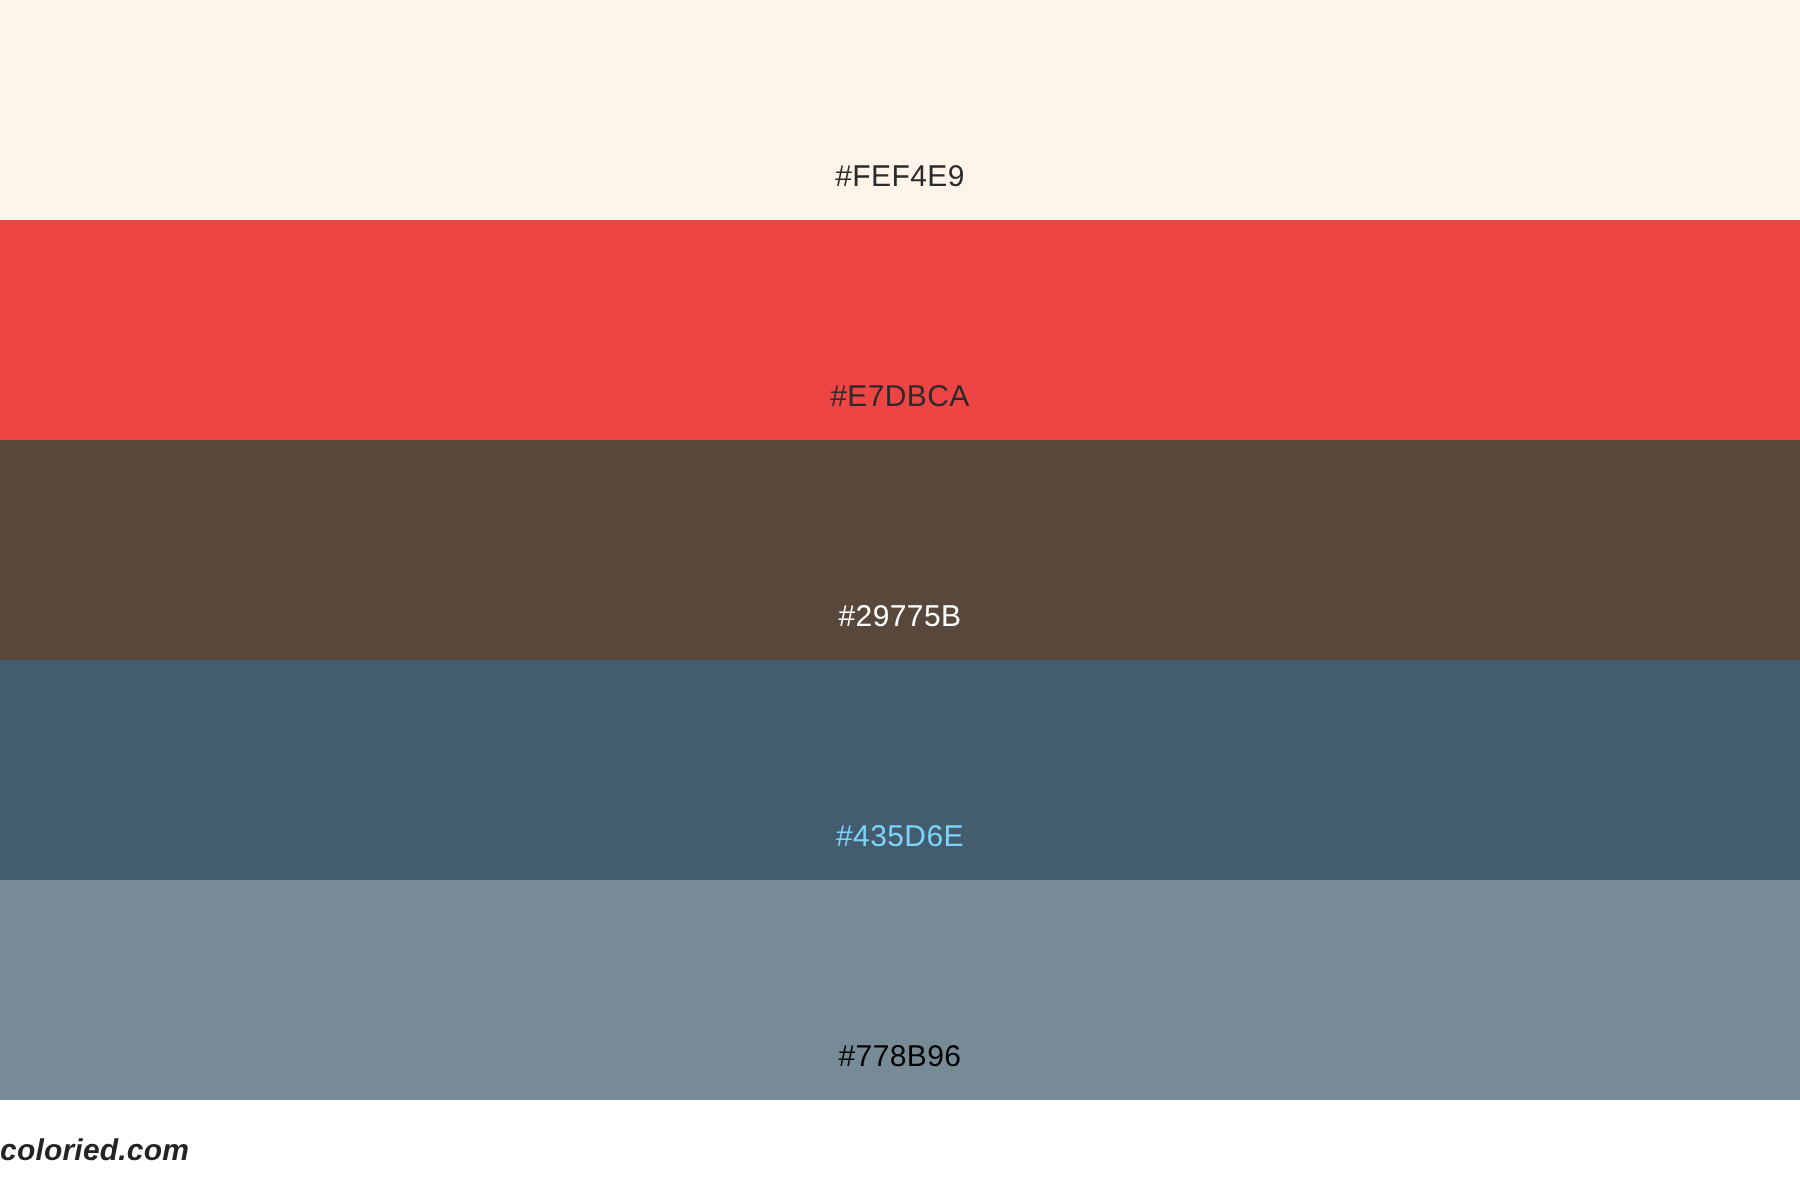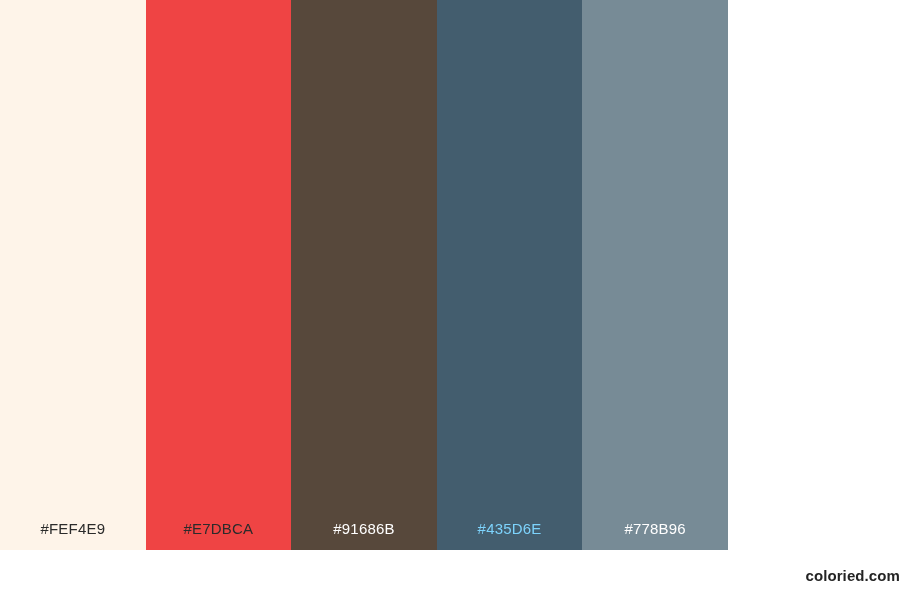--- a/index.html
+++ b/index.html
@@ -14,23 +14,24 @@
     overflow: hidden;
   }
   .palette-page {
     width: 900px;
     height: 600px;
     display: flex;
     flex-direction: column;
     background: #ffffff;
   }
   .swatch-strip {
-    width: 728px;
+    width: 900px;
     height: 550px;
     display: flex;
+    flex-direction: column;
     border-radius: 29px;
   }
   .swatch {
     flex: 1 1 0;
     height: 550px;
     position: relative;
     display: flex;
     align-items: flex-end;
     justify-content: center;
   }
@@ -43,21 +44,22 @@
     padding-bottom: 14px;
     white-space: nowrap;
     user-select: none;
   }
   .footer-bar {
     width: 900px;
     height: 50px;
     background: #ffffff;
     display: flex;
     align-items: center;
-    justify-content: flex-end;
+    justify-content: flex-start;
+    font-style: italic;
   }
   .footer-brand {
     font-family: "Liberation Sans", sans-serif;
     font-size: 15px;
     font-weight: bold;
     color: #242424;
     line-height: 1;
     letter-spacing: 0.1px;
   }
 </style>
@@ -70,29 +72,29 @@
 
     <div class="swatch" style="background-color: rgb(254, 244, 233);">
       <span class="swatch-label" style="color: rgb(43, 43, 43);">#FEF4E9</span>
     </div>
 
     <div class="swatch" style="background-color: #ef4444;">
       <span class="swatch-label" style="color: rgb(43, 43, 43);">#E7DBCA</span>
     </div>
 
     <div class="swatch" style="background-color: rgb(87, 72, 59);">
-      <span class="swatch-label" style="color: rgb(255, 255, 255);">#91686B</span>
+      <span class="swatch-label" style="color: rgb(255, 255, 255);">#29775B</span>
     </div>
 
     <div class="swatch" style="background-color: rgb(67, 93, 110);">
       <span class="swatch-label" style="color: #7dd3fc;">#435D6E</span>
     </div>
 
     <div class="swatch" style="background-color: rgb(119, 139, 150);">
-      <span class="swatch-label" style="color: #ffffff; text-align: right;">#778B96</span>
+      <span class="swatch-label" style="color: #000000; text-align: right;">#778B96</span>
     </div>
 
   </div>
 
   <div class="footer-bar">
     <span class="footer-brand">coloried.com</span>
   </div>
 
 </div>
 

